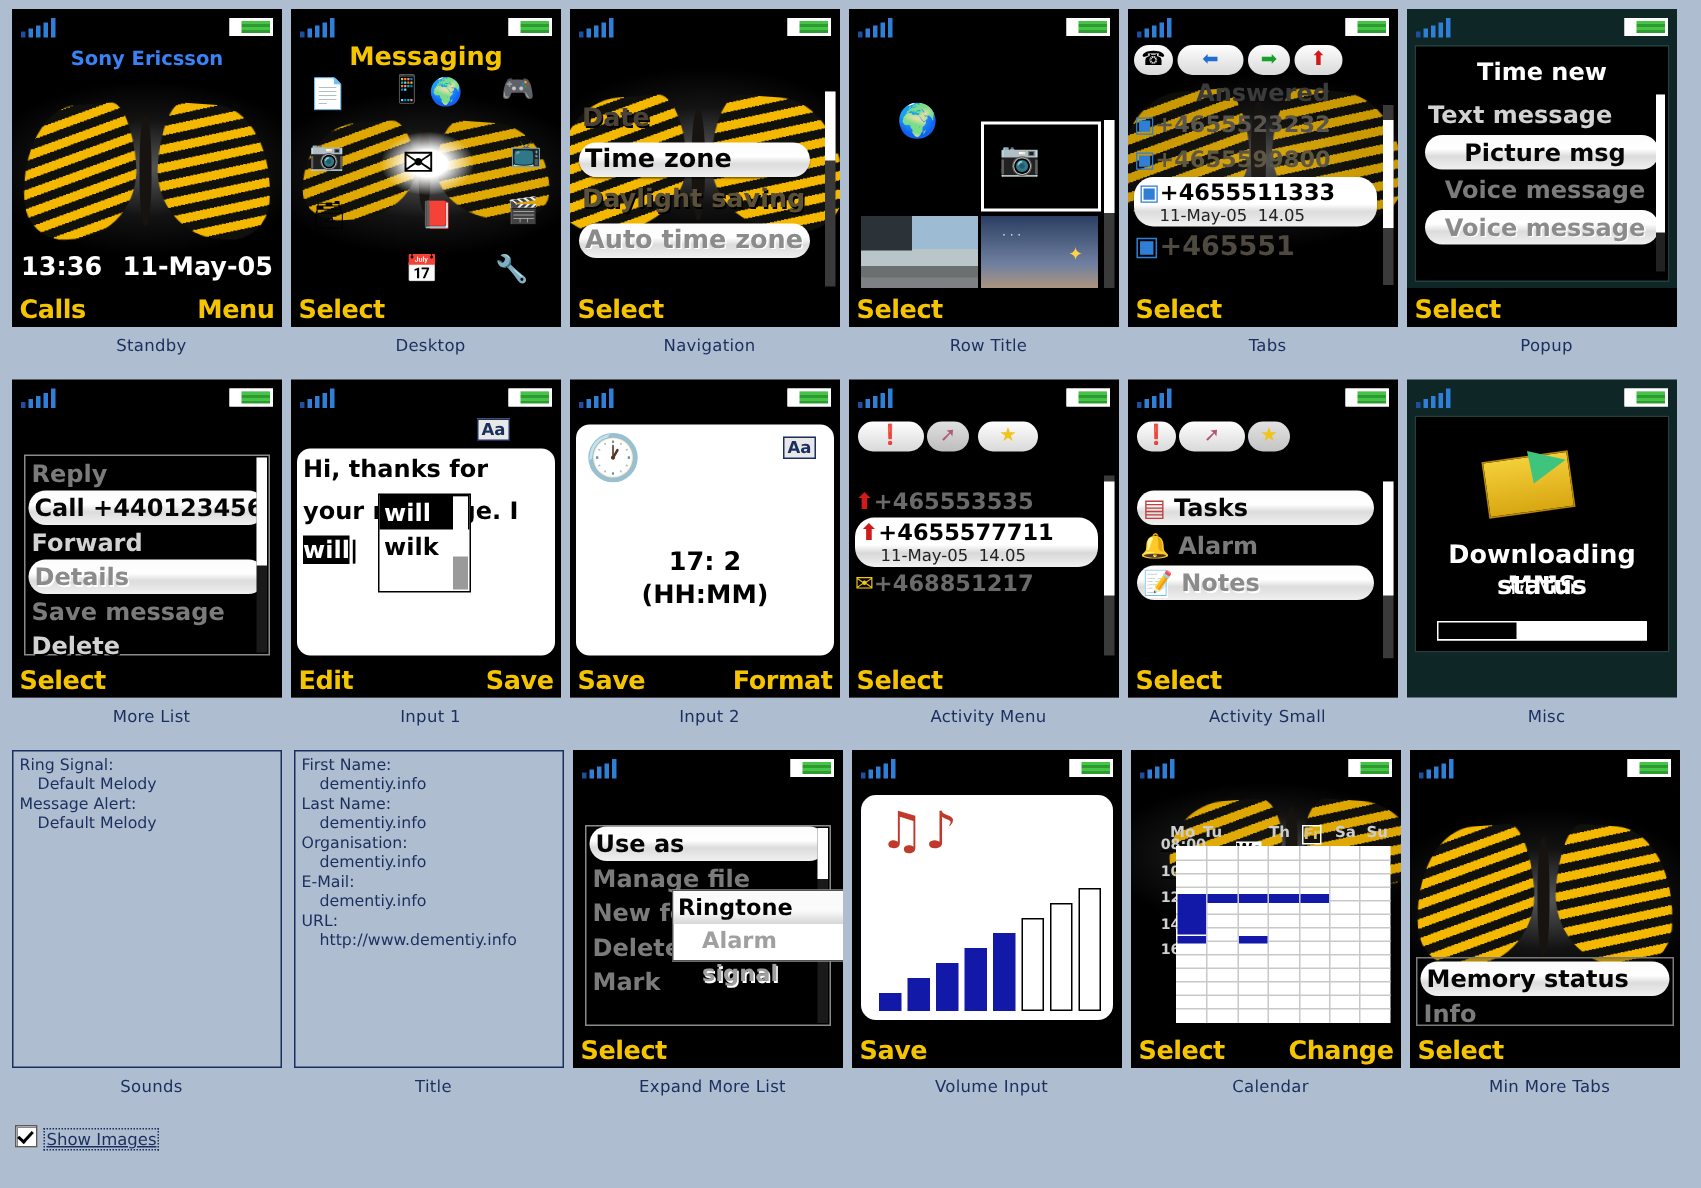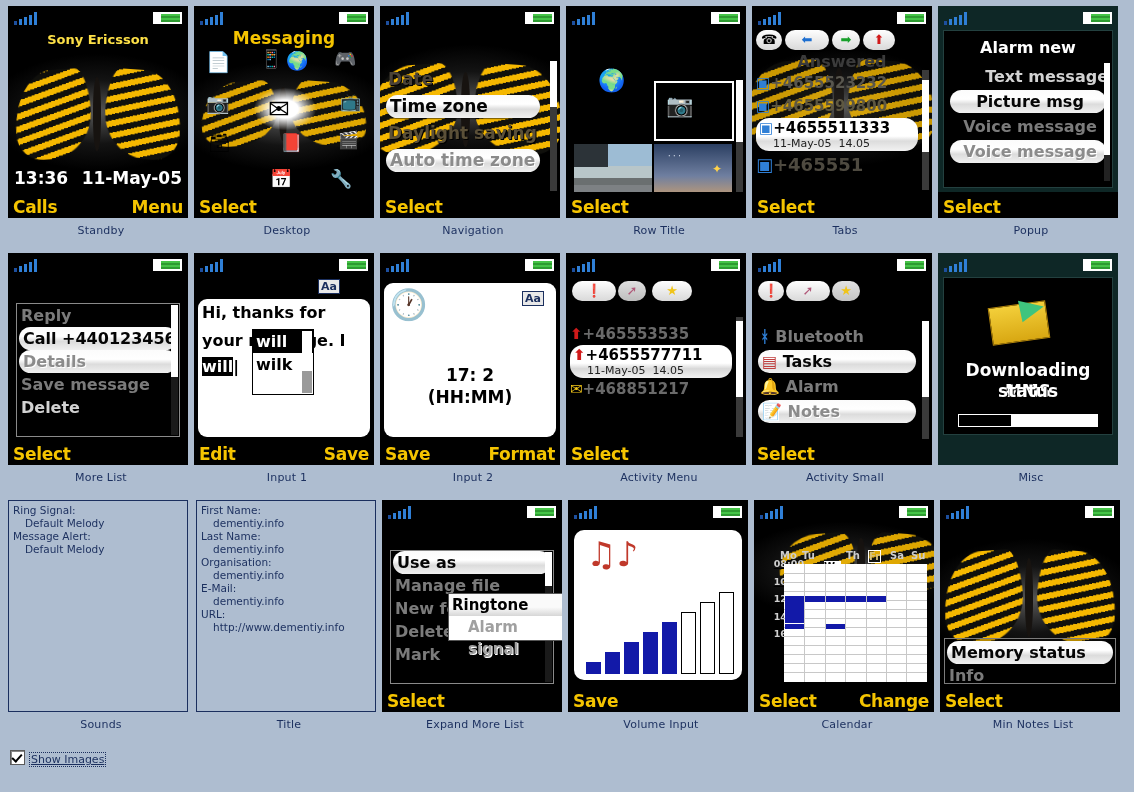--- a/index.html
+++ b/index.html
@@ -74,21 +74,21 @@
   .li.dim{color:#7b7b7b;}
   .li.pill{
     color:#050505;text-shadow:none;
     background:linear-gradient(to bottom,#fbfbfb 0%,#ffffff 40%,#dcdcdc 62%,#f0f0f0 100%);
     border-radius:12px;margin:0 2px;padding-left:4px;
     box-shadow:0 1px 1px rgba(0,0,0,.5);
   }
   .li.pill.dim{color:#8b8b8b;text-shadow:1px 1px 0 #fff;}
   .sbar{position:absolute;right:1px;top:1px;bottom:1px;width:7px;background:#1a1a1a;}
   .sbar b{position:absolute;left:0;right:0;background:#ffffff;display:block;}
-  .clock-t{position:absolute;left:0;right:0;text-align:center;color:#fde047;}
+  .clock-t{position:absolute;left:0;right:0;text-align:center;color:#3b82f6;}
   .bigtext{font-weight:bold;font-size:17px;color:#fff;text-align:center;
     text-shadow:1px 1px 0 #000;line-height:21px;}
   .progress{position:absolute;left:14px;right:14px;height:13px;background:#fff;
     border:1px solid #fff;box-sizing:border-box;}
   .progress b{position:absolute;left:0;top:0;bottom:0;background:#000;display:block;}
   
   .txtarea{position:absolute;background:#fff;border-radius:9px;overflow:hidden;}
   .txtarea p{margin:0;font-weight:bold;font-size:16px;line-height:24px;color:#000;
     padding:2px 4px;white-space:nowrap;}
   .aa{position:absolute;background:#e8e8e8;border:1px solid #1b2f5e;
@@ -357,23 +357,23 @@
             <i></i>
             <i></i>
             <i></i>
             <i></i>
           </div>
         <div class="battery">
             <b></b>
           </div>
         </div>
       <div style="position:absolute;left:5px;right:5px;top:24px;bottom:30px;background:#000;border:1px solid #23403f;box-sizing:border-box;">
-        <div style="text-align:center;font-weight:bold;font-size:16px;color:#fff;padding-top:7px;text-shadow:1px 1px 0 #000;">Alarm new</div>
+        <div style="text-align:center;font-weight:bold;font-size:16px;color:#fff;padding-top:7px;text-shadow:1px 1px 0 #000;">Time new</div>
         <div style="padding:8px 4px 0 4px;">
-          <div class="li" style="text-align:right;">Text message</div>
+          <div class="li" style="text-align:left;">Text message</div>
           <div class="li pill" style="text-align:center;margin-top:2px;">Picture msg</div>
           <div class="li dim" style="text-align:center;margin-top:2px;">Voice message</div>
           <div class="li pill dim" style="text-align:center;margin-top:2px;">Voice message</div>
         </div>
         <div style="position:absolute;right:2px;top:32px;width:6px;bottom:6px;background:#222;">
           <b style="position:absolute;left:0;right:0;top:0;height:92px;background:#fff;display:block;"></b>
           </div>
       </div>
       <div class="softbar">
           <div class="softkey l">Select</div>
@@ -392,20 +392,21 @@
             <i></i>
             <i></i>
           </div>
         <div class="battery">
             <b></b>
           </div>
         </div>
       <div class="listbox" style="top:50px;bottom:28px;">
         <div class="li dim">Reply</div>
         <div class="li pill">Call +440123456</div>
+        <div class="li">Forward</div>
         <div class="li pill dim">Details</div>
         <div class="li dim">Save message</div>
         <div class="li">Delete</div>
         <div class="sbar">
             <b style="top:0;height:72px;"></b>
           </div>
       </div>
       <div class="softbar">
           <div class="softkey l">Select</div>
         </div>
@@ -538,23 +539,20 @@
       <div class="tabicon" style="left:6px;width:26px;top:28px;">
           <div class="glyph" style="color:#18a318;">❗</div>
         </div>
       <div class="tabicon" style="left:34px;width:44px;top:28px;">
           <div class="glyph" style="color:#b05878;">➚</div>
         </div>
       <div class="tabicon" style="left:80px;width:28px;top:28px;background:linear-gradient(to bottom,#e2e2e2,#c4c4c4);">
           <div class="glyph" style="color:#f0c419;">★</div>
         </div>
       <div style="position:absolute;left:4px;top:72px;right:14px;">
-        <div class="li dim">
-          <span style="color:#2f7fd6;">ᚼ</span>
-          <span>Bluetooth</span></div>
         <div class="li pill" style="margin-top:2px;">
           <span style="color:#c04040;">▤</span>
           <span>Tasks</span></div>
         <div class="li dim" style="margin-top:2px;">
           <span style="color:#e0b000;">🔔</span>
           <span>Alarm</span></div>
         <div class="li pill dim" style="margin-top:2px;">
           <span style="color:#d8a030;">📝</span>
           <span>Notes</span></div>
       </div>
@@ -792,20 +790,20 @@
           </div>
         </div>
       <div style="position:absolute;left:4px;right:4px;top:138px;bottom:28px;border:1px solid #7b7b7b;background:rgba(0,0,0,.25);box-sizing:border-box;padding-top:2px;">
         <div class="li pill" style="font-size:16px;">Memory status</div>
         <div class="li dim" style="font-size:16px;">Info</div>
       </div>
       <div class="softbar">
           <div class="softkey l">Select</div>
         </div>
     </div>
-    <div class="caption">Min Notes List</div>
+    <div class="caption">Min More Tabs</div>
   </div>
 
 </div>
 
 <div class="footer">
   <span class="cb"></span><span class="lnk">Show Images</span>
 </div>
 
 </body></html>

